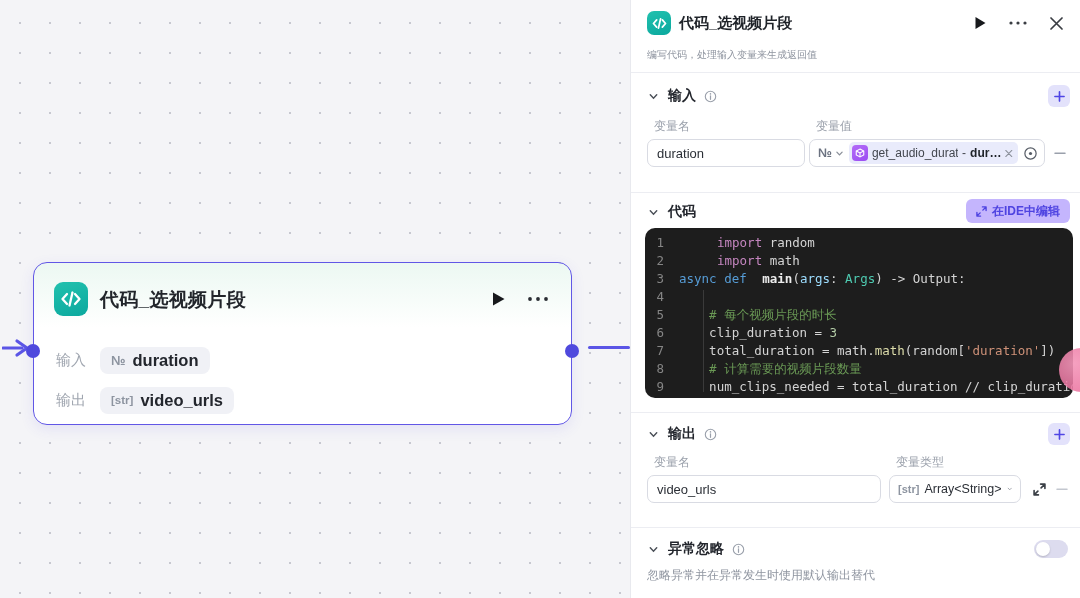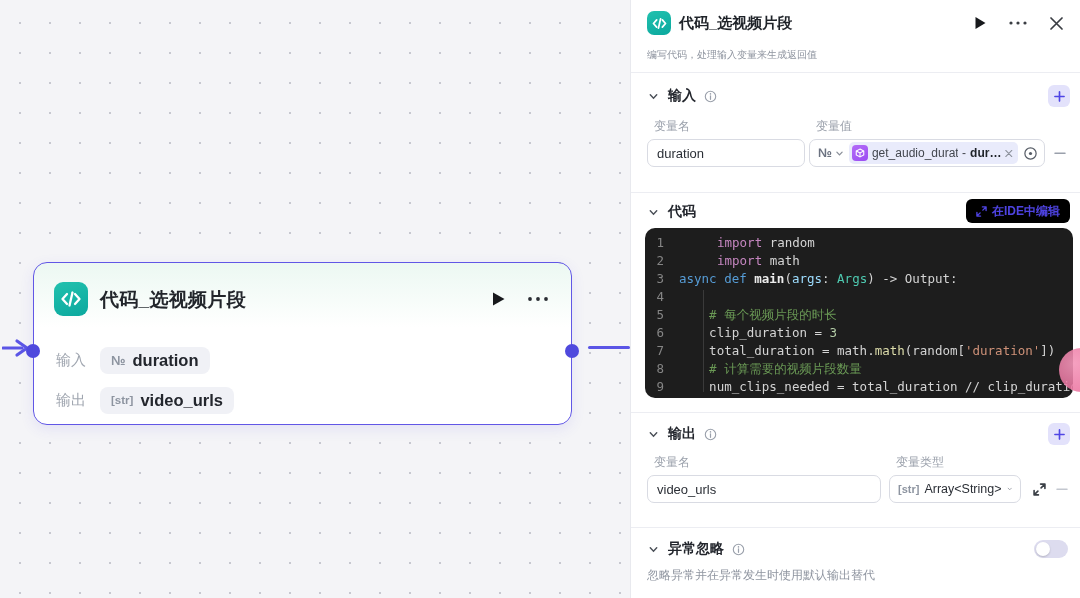--- a/index.html
+++ b/index.html
@@ -64,28 +64,28 @@
   .num-sel { display:flex; align-items:center; gap:3px; font-size:12.5px; font-weight:600; color:#6b7280; }
   #ref-chip { display:flex; align-items:center; gap:4px; background:#e9ebfb; border-radius:5px; height:22px;
     padding:0 5px 0 3px; flex:1; min-width:0; }
   #ref-icon { width:16px; height:16px; border-radius:4px; background:linear-gradient(150deg,#b36cf7,#9b4df2);
     display:flex; align-items:center; justify-content:center; flex:none; }
   #ref-node { font-size:12px; color:#42464e; white-space:nowrap; overflow:hidden; }
   #ref-sep { font-size:12px; color:#42464e; }
   #ref-field { font-size:12px; font-weight:700; color:#1f2329; white-space:nowrap; }
 
   
-  #ide-btn { position:absolute; right:10px; top:199px; height:24px; border-radius:6px; background:#000000;
+  #ide-btn { position:absolute; right:10px; top:199px; height:24px; border-radius:6px; background:#c4b5fd;
     color:#4e43e1; font-size:12px; font-weight:600; display:flex; align-items:center; gap:5px; padding:0 10px; border:none; }
   #editor { position:absolute; left:14px; top:228px; width:428px; height:170px; background:#1d1d1d; border-radius:10px;
     overflow:hidden; font-family:"DejaVu Sans Mono",monospace; font-size:12.5px; padding-top:6px; }
   .code-line { display:flex; height:18px; line-height:18px; white-space:pre; }
   .ln { width:34px; flex:none; text-align:right; padding-right:15px; color:#858585; }
   .code-text { color:#d4d4d4; }
-  .tok-kw{color:#c586c0;margin-left:38px;} .tok-def{color:#569cd6;} .tok-fn{color:#ececec;font-weight:700;}
+  .tok-kw{color:#c586c0;margin-left:38px;} .tok-def{color:#569cd6;} .tok-fn{color:#ececec;font-weight:700;margin-left:8px;}
   .tok-param{color:#9cdcfe;} .tok-type{color:#4ec9b0;} .tok-pl{color:#d4d4d4;}
   .tok-cmt{color:#6a9955;} .tok-num{color:#b5cea8;} .tok-str{color:#ce9178;} .tok-meth{color:#dcdcaa;}
   #indent-guide { position:absolute; left:58px; top:62px; bottom:6px; width:1px; background:#3a3a3a; }
 
   
   #type-select { position:absolute; left:258px; top:475px; width:132px; height:28px; border:1px solid #d9dbe3;
     border-radius:7px; display:flex; align-items:center; gap:5px; padding:0 8px; background:#fff; }
   #type-select .type-badge { font-size:11px; }
   #type-name { font-size:12.5px; color:#2b2f36; flex:1; }
   #expand-out { position:absolute; left:396px; top:477px; width:24px; height:24px; display:flex;

